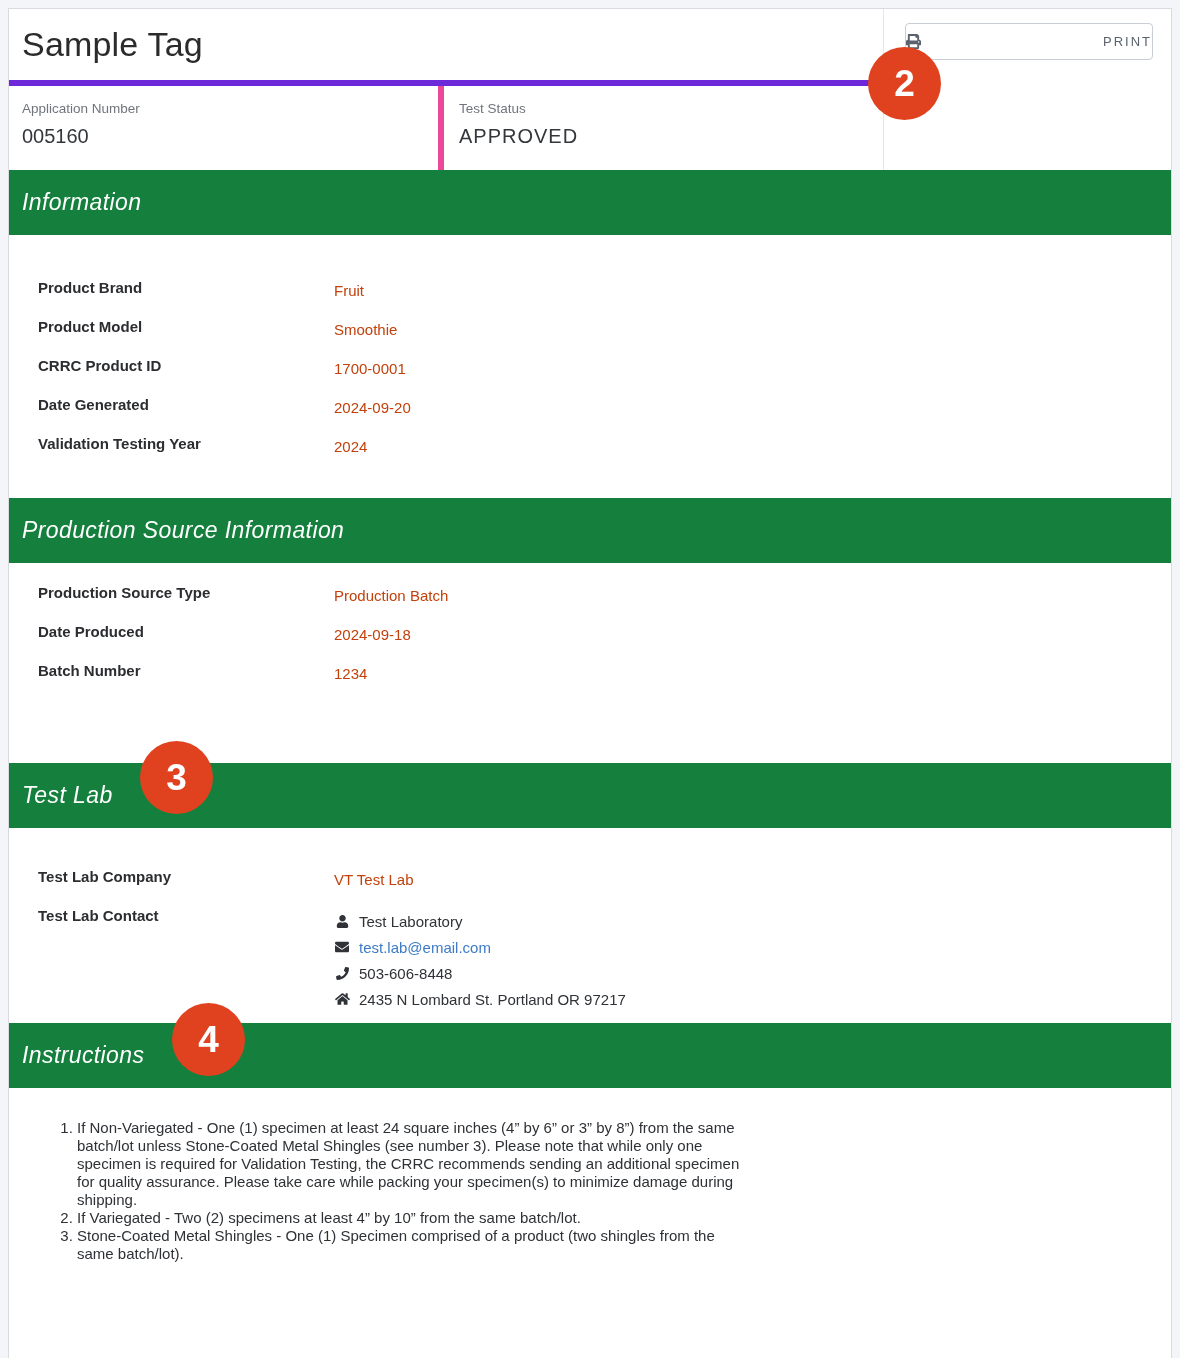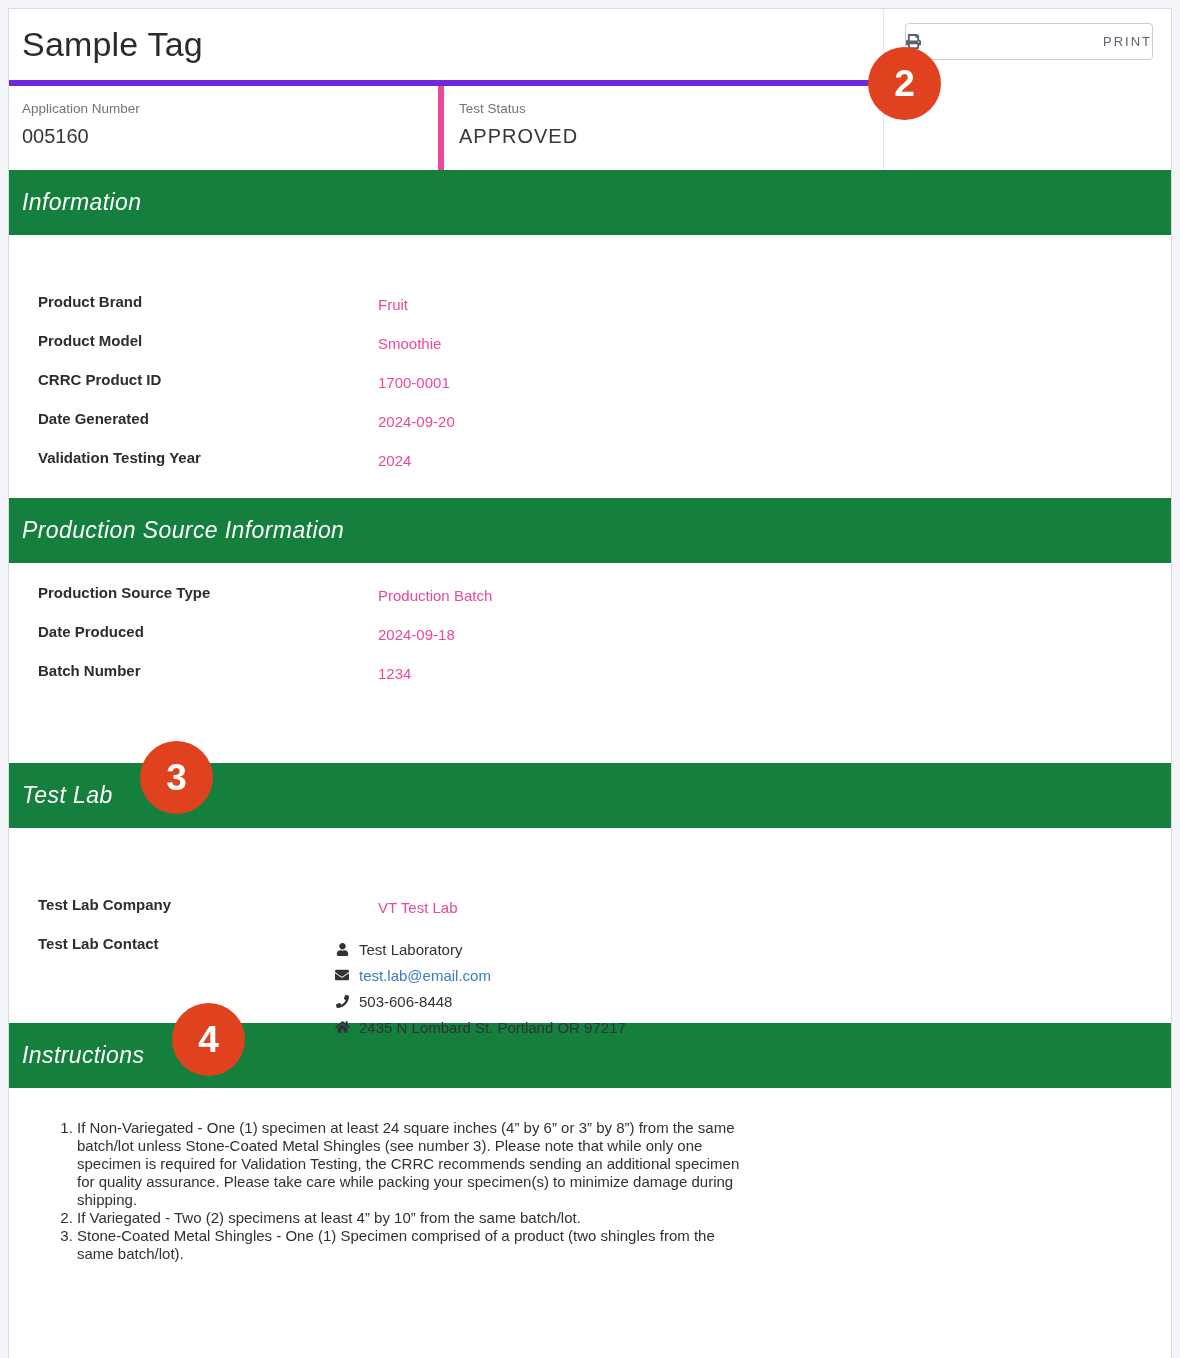--- a/index.html
+++ b/index.html
@@ -39,27 +39,27 @@
     color: #5a626d; font-size: 13px; letter-spacing: 2px;
     font-family: "Liberation Sans", sans-serif;
     cursor: pointer;
   }
   .picon { display: flex; }
   
   .section-bar { height: 65px; background: #15803d; display: flex; align-items: center; padding-left: 13px; font-style: italic; }
   .section-bar-title { color: #ffffff; font-size: 23px; font-weight: 400; letter-spacing: 0.4px; }
   
   .section-content { padding-left: 29px; }
-  #info-content { height: 263px; padding-top: 58px; }
+  #info-content { height: 263px; padding-top: 44px; }
   #prod-content { height: 200px; padding-top: 21px; }
-  #lab-content  { height: 195px; padding-top: 68px; }
+  #lab-content  { height: 195px; padding-top: 40px; }
   #instr-content{ height: 276px; padding-top: 31px; padding-left: 0; }
   .frow { display: flex; min-height: 39px; align-items: flex-start; }
   .flabel { width: 296px; font-size: 15px; font-weight: bold; color: #2b2d30; }
-  .fvalue { font-size: 15px; color: #ec4899; padding-top: 3px; margin-left: 44px; }
+  .fvalue { font-size: 15px; color: #c2410c; padding-top: 3px; }
   
   .contact-lines { padding-top: 1px; }
   .contact-line { display: flex; align-items: center; height: 26px; font-size: 15px; color: #2f3237; }
   .cicon { width: 16px; display: flex; justify-content: center; margin-right: 9px; }
   .email-link { color: #3c7cc6; text-decoration: none; }
   
   #instr-content ol { margin: 0; padding-left: 68px; }
   #instr-content li { font-size: 15px; line-height: 18px; color: #2e3135; max-width: 672px; }
   
   .badge {

